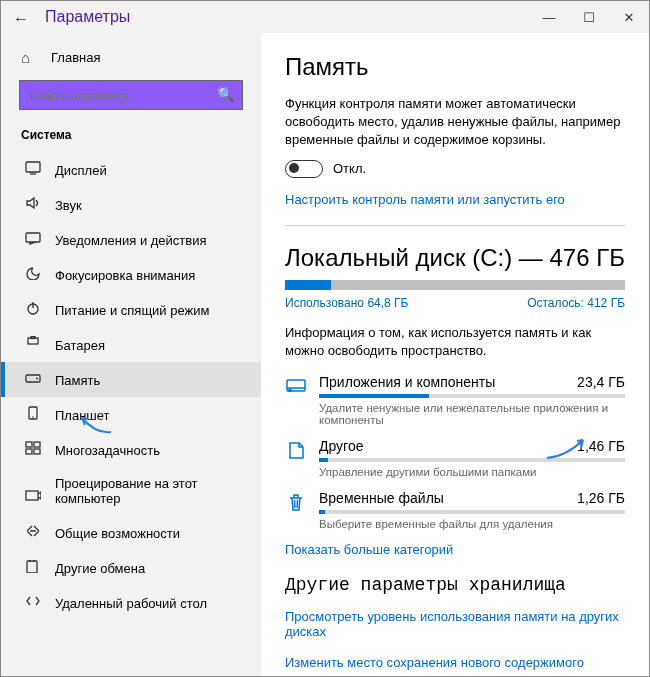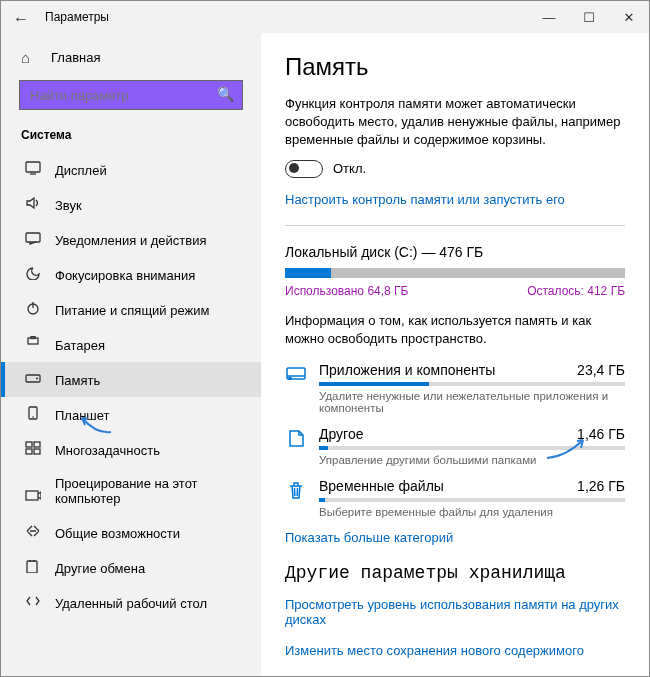--- a/index.html
+++ b/index.html
@@ -1,44 +1,44 @@
 <!DOCTYPE html>
 <html><head>
 <meta charset="utf-8">
 <style>
   * { box-sizing: border-box; margin: 0; padding: 0; }
   body { font-family: "Segoe UI", Arial, sans-serif; font-size: 13px; color: #000; background: #fff; width: 650px; height: 677px; overflow: hidden; }
   .window { display: flex; flex-direction: column; width: 650px; height: 677px; border: 1px solid #888; }
   .titlebar { display: flex; align-items: center; height: 32px; background: #f2f2f2; }
   .back-btn { width: 40px; text-align: center; font-size: 16px; color: #333; cursor: pointer; }
-  .title { flex: 1; font-size: 12px; color: #000000; padding-left: 4px; }
+  .title { flex: 1; font-size: 16px; color: #4c1d95; padding-left: 4px; }
   .winbtn { width: 40px; text-align: center; font-size: 13px; color: #333; cursor: pointer; }
   .body { display: flex; flex: 1; overflow: hidden; }
   .sidebar { width: 260px; background: #f2f2f2; padding: 10px 0 10px 0; overflow-y: auto; }
   .home-row { display: flex; align-items: center; padding: 6px 20px 10px 20px; gap: 14px; font-size: 13px; }
   .home-row .icon { width: 16px; font-size: 15px; color: #333; }
   .search-box { margin: 4px 18px 14px 18px; position: relative; }
   .search-box input { width: 100%; height: 30px; border: 1px solid #666; background: #8b5cf6; padding: 0 30px 0 10px; font-size: 13px; outline: none; }
   .search-box .sicon { position: absolute; right: 8px; top: 6px; color: #555; font-size: 14px; }
   .section-label { padding: 4px 20px 10px 20px; font-size: 12px; font-weight: 600; }
   .nav-item { display: flex; align-items: flex-end; padding: 9px 20px; gap: 14px; font-size: 13px; cursor: pointer; border-left: 4px solid transparent; }
   .nav-item.active { background: #e0e0e0; border-left: 4px solid #0078d4; }
   .nav-item .icon { width: 16px; text-align: center; color: #333; font-size: 15px; }
   .content { flex: 1; padding: 20px 24px 20px 24px; overflow-y: auto; position: relative; }
   h1.page-title { font-size: 24px; font-weight: 400; margin-bottom: 14px; }
   .desc { font-size: 13px; line-height: 1.4; margin-bottom: 10px; }
   .toggle-row { display: flex; align-items: center; gap: 10px; margin-bottom: 14px; }
   .toggle { width: 38px; height: 18px; border: 1.5px solid #333; border-radius: 10px; position: relative; cursor: pointer; }
   .toggle .knob { position: absolute; width: 10px; height: 10px; border-radius: 50%; background: #333; top: 2.5px; left: 3px; }
   .link { color: #0067c0; font-size: 13px; cursor: pointer; }
   .divider { border-top: 1px solid #ccc; margin: 18px 0; }
-  h2.subhead { font-size: 14px; font-weight: 400; margin-bottom: 8px; }
+  h2.subhead { font-size: 24px; font-weight: 400; margin-bottom: 8px; }
   .big-bar { width: 100%; height: 10px; background: #bfbfbf; position: relative; margin-bottom: 6px; }
   .big-bar .fill { height: 100%; background: #0078d4; }
-  .bar-labels { display: flex; justify-content: space-between; font-size: 12px; color: #a21caf; margin-bottom: 14px; }
+  .bar-labels { display: flex; justify-content: space-between; font-size: 12px; color: #0369a1; margin-bottom: 14px; }
   .info-text { font-size: 13px; line-height: 1.4; margin-bottom: 14px; }
   .cat-row { display: flex; align-items: flex-start; gap: 12px; margin-bottom: 12px; cursor: pointer; }
   .cat-row .cicon { width: 22px; text-align: center; font-size: 18px; color: #0078d4; flex-shrink: 0; margin-top: 2px; }
   .cicon svg { display: block; stroke: #0078d4; fill: none; stroke-width: 1.5; }
   .cat-body { flex: 1; }
   .cat-head { display: flex; justify-content: space-between; font-size: 14px; margin-bottom: 4px; }
   .cat-bar { width: 100%; height: 4px; background: #d9d9d9; position: relative; margin-bottom: 4px; }
   .cat-bar .cfill { height: 100%; background: #0078d4; }
   .cat-sub { font-size: 11.5px; color: #666; }
   h2.section-title { font-size: 18px; font-weight: 400; margin: 18px 0 14px 0; font-family: Liberation Mono, monospace; }

